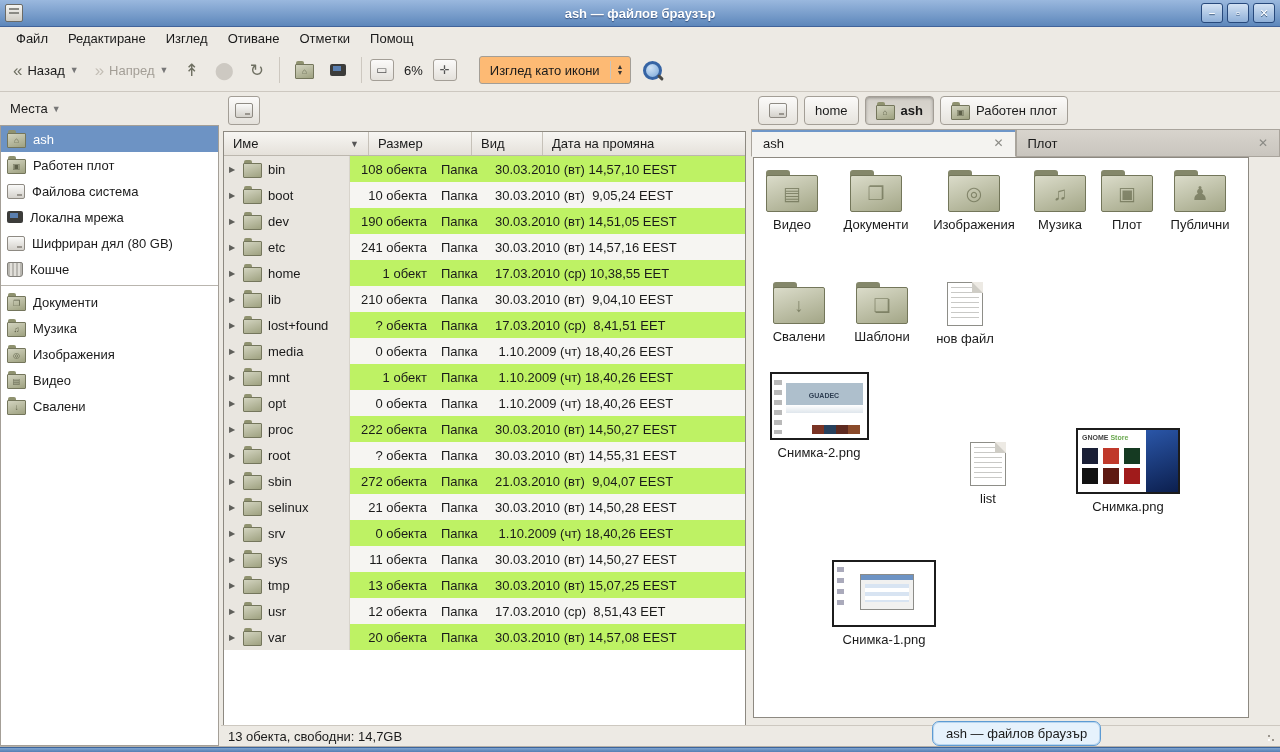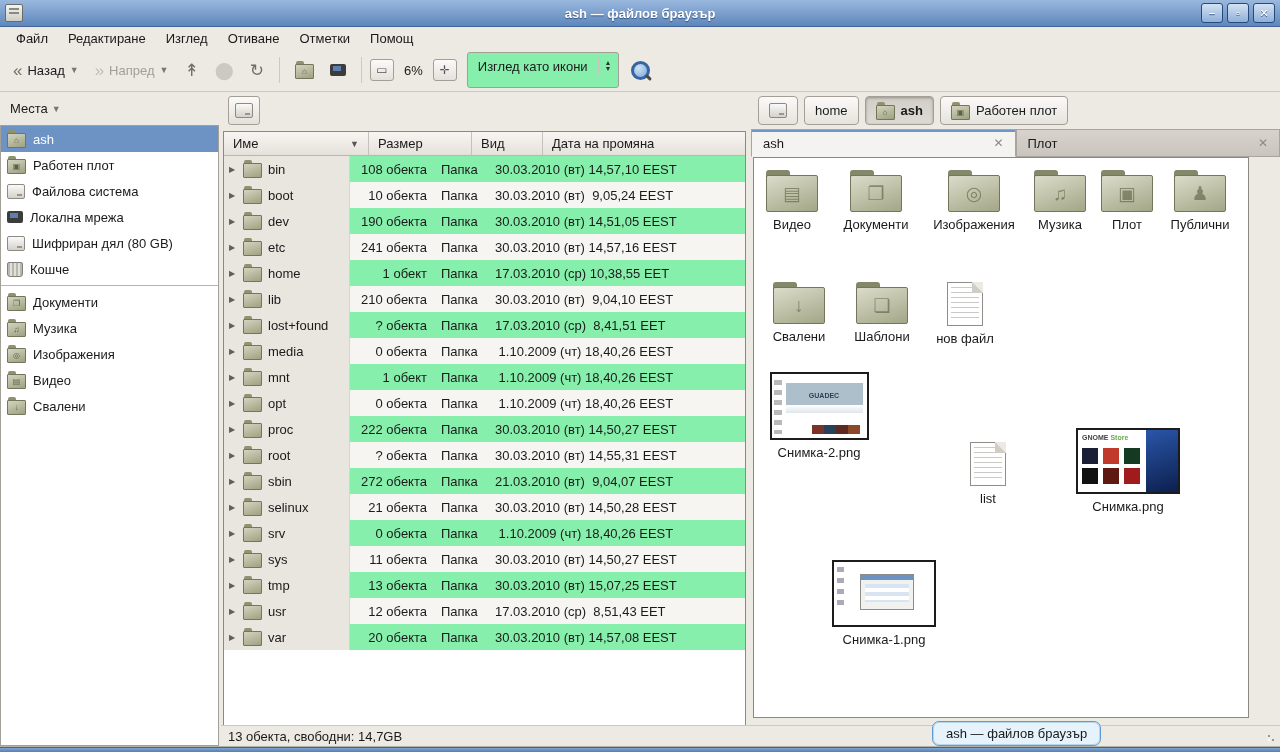--- a/index.html
+++ b/index.html
@@ -30,21 +30,21 @@
   .tb-btn{display:flex;align-items:center;gap:5px;padding:4px 7px;border-radius:3px}
   .tb-glyph{font-size:17px;line-height:17px;color:#6f7062}
   .caret{font-size:9px;color:#777}
   .dis{color:#a39e96}
   .dis .tb-glyph{color:#c3beb5}
   .tsep{width:1px;height:26px;background:#cdc8c0;margin:0 6px}
   .sq-btn{width:22px;height:20px;border:1px solid #a39e96;border-radius:3px;
     background:linear-gradient(#fbfaf9,#e4e1db);display:flex;align-items:center;justify-content:center;
     font-size:12px;color:#555}
   .viewcombo{display:flex;align-items:center;border:1px solid #a39e96;border-radius:3px;
-    background:#86efac;height:26px;padding:0 6px 8px 10px;gap:10px;margin-left:8px}
+    background:#fdba74;height:26px;padding:0 6px 0 10px;gap:10px;margin-left:20px}
   .spin{display:flex;flex-direction:column;font-size:7px;line-height:6px;color:#333;
     border-left:1px solid #c8c4bd;padding-left:6px;height:18px;justify-content:center}
   .magnifier{width:13px;height:13px;border:3px solid #3664a4;border-radius:50%;position:relative;
     background:radial-gradient(circle at 35% 30%,#cfe2f5,#7aa7d8);margin-left:10px}
   .magnifier::after{content:"";position:absolute;width:7px;height:3px;background:#4a4a46;
     left:11px;top:12px;transform:rotate(45deg);border-radius:2px}
   
   .sidebar{position:absolute;top:92px;left:0;width:264px;bottom:6px}
   .sidebar-head{height:33px;display:flex;align-items:center;padding:0 10px;gap:4px}
   .x-icon{color:#8a8a85;font-size:12px;font-weight:bold}
@@ -77,21 +77,21 @@
   .lh-cell{border-right:1px solid #c6c1b8;display:flex;align-items:center;padding:0 9px;gap:4px}
   .lh .c0{width:126px}.lh .c1{width:84px}.lh .c2{width:52px}.lh .c3{flex:1;border-right:none}
   .sortcaret{margin-left:auto;font-size:9px;color:#555}
   .lrow{display:flex;height:26px}
   .c-name{width:126px;background:#e9e6e0;border-right:1px solid #d8d4cc;display:flex;
     align-items:center;gap:6px;padding:0 3px;box-sizing:border-box}
   .expander{font-size:8px;color:#5f5f5a;width:10px;text-align:center}
   .c-size{width:84px;display:flex;align-items:center;justify-content:flex-end;padding-right:7px;box-sizing:border-box}
   .c-type{width:52px;display:flex;align-items:center;padding-left:7px;box-sizing:border-box}
   .c-date{flex:1;display:flex;align-items:center;padding-left:9px;white-space:pre}
-  .lrow.dark .c-size,.lrow.dark .c-type,.lrow.dark .c-date{background:#86efac}
+  .lrow.dark .c-size,.lrow.dark .c-type,.lrow.dark .c-date{background:#bef264}
   .lrow.lite .c-size,.lrow.lite .c-type,.lrow.lite .c-date{background:#f6f5f2}
   
   .statusbar{position:absolute;left:221px;right:0;bottom:6px;height:20px;display:flex;
     align-items:center;padding-left:7px;border-top:1px solid #cdc8c0}
   .grip{position:absolute;right:3px;bottom:2px;width:10px;height:10px;
     background:radial-gradient(circle at 2px 2px,#9a958d 1px,transparent 1.2px),
                radial-gradient(circle at 6px 6px,#9a958d 1px,transparent 1.2px),
                radial-gradient(circle at 2px 6px,#fff 1px,transparent 1.2px)}
   
   .right{position:absolute;top:92px;left:751px;right:0;bottom:26px}

